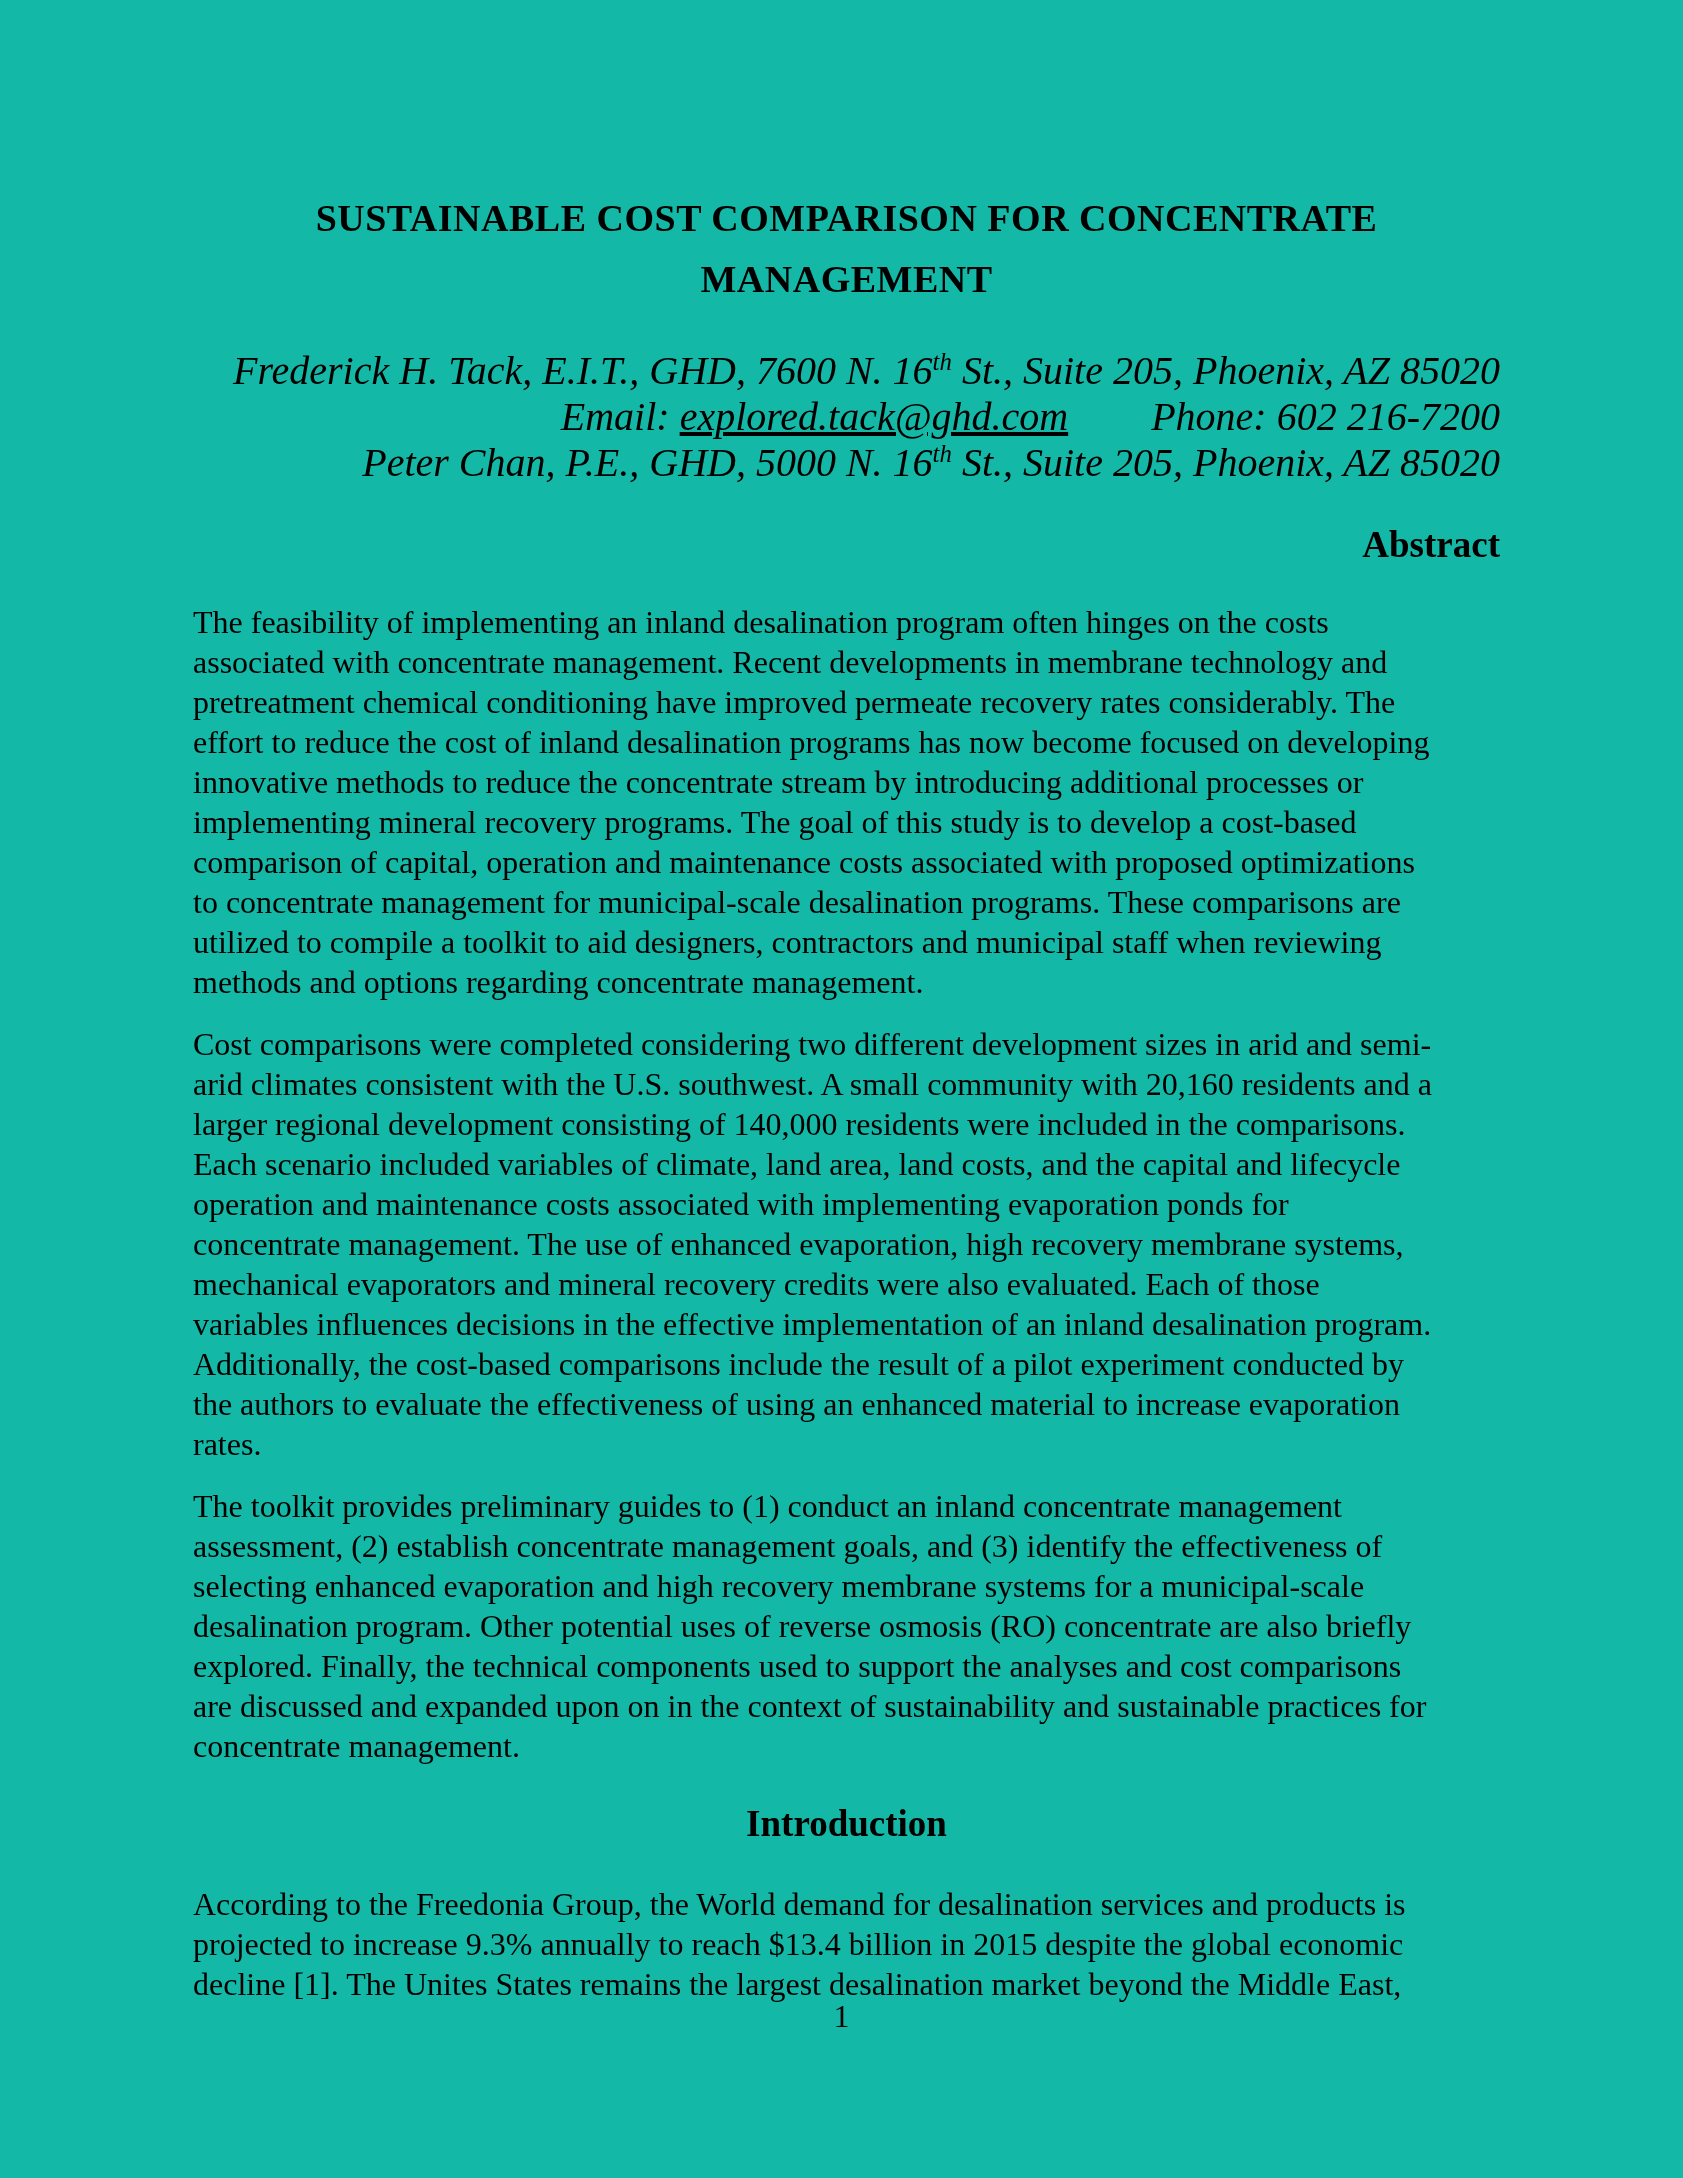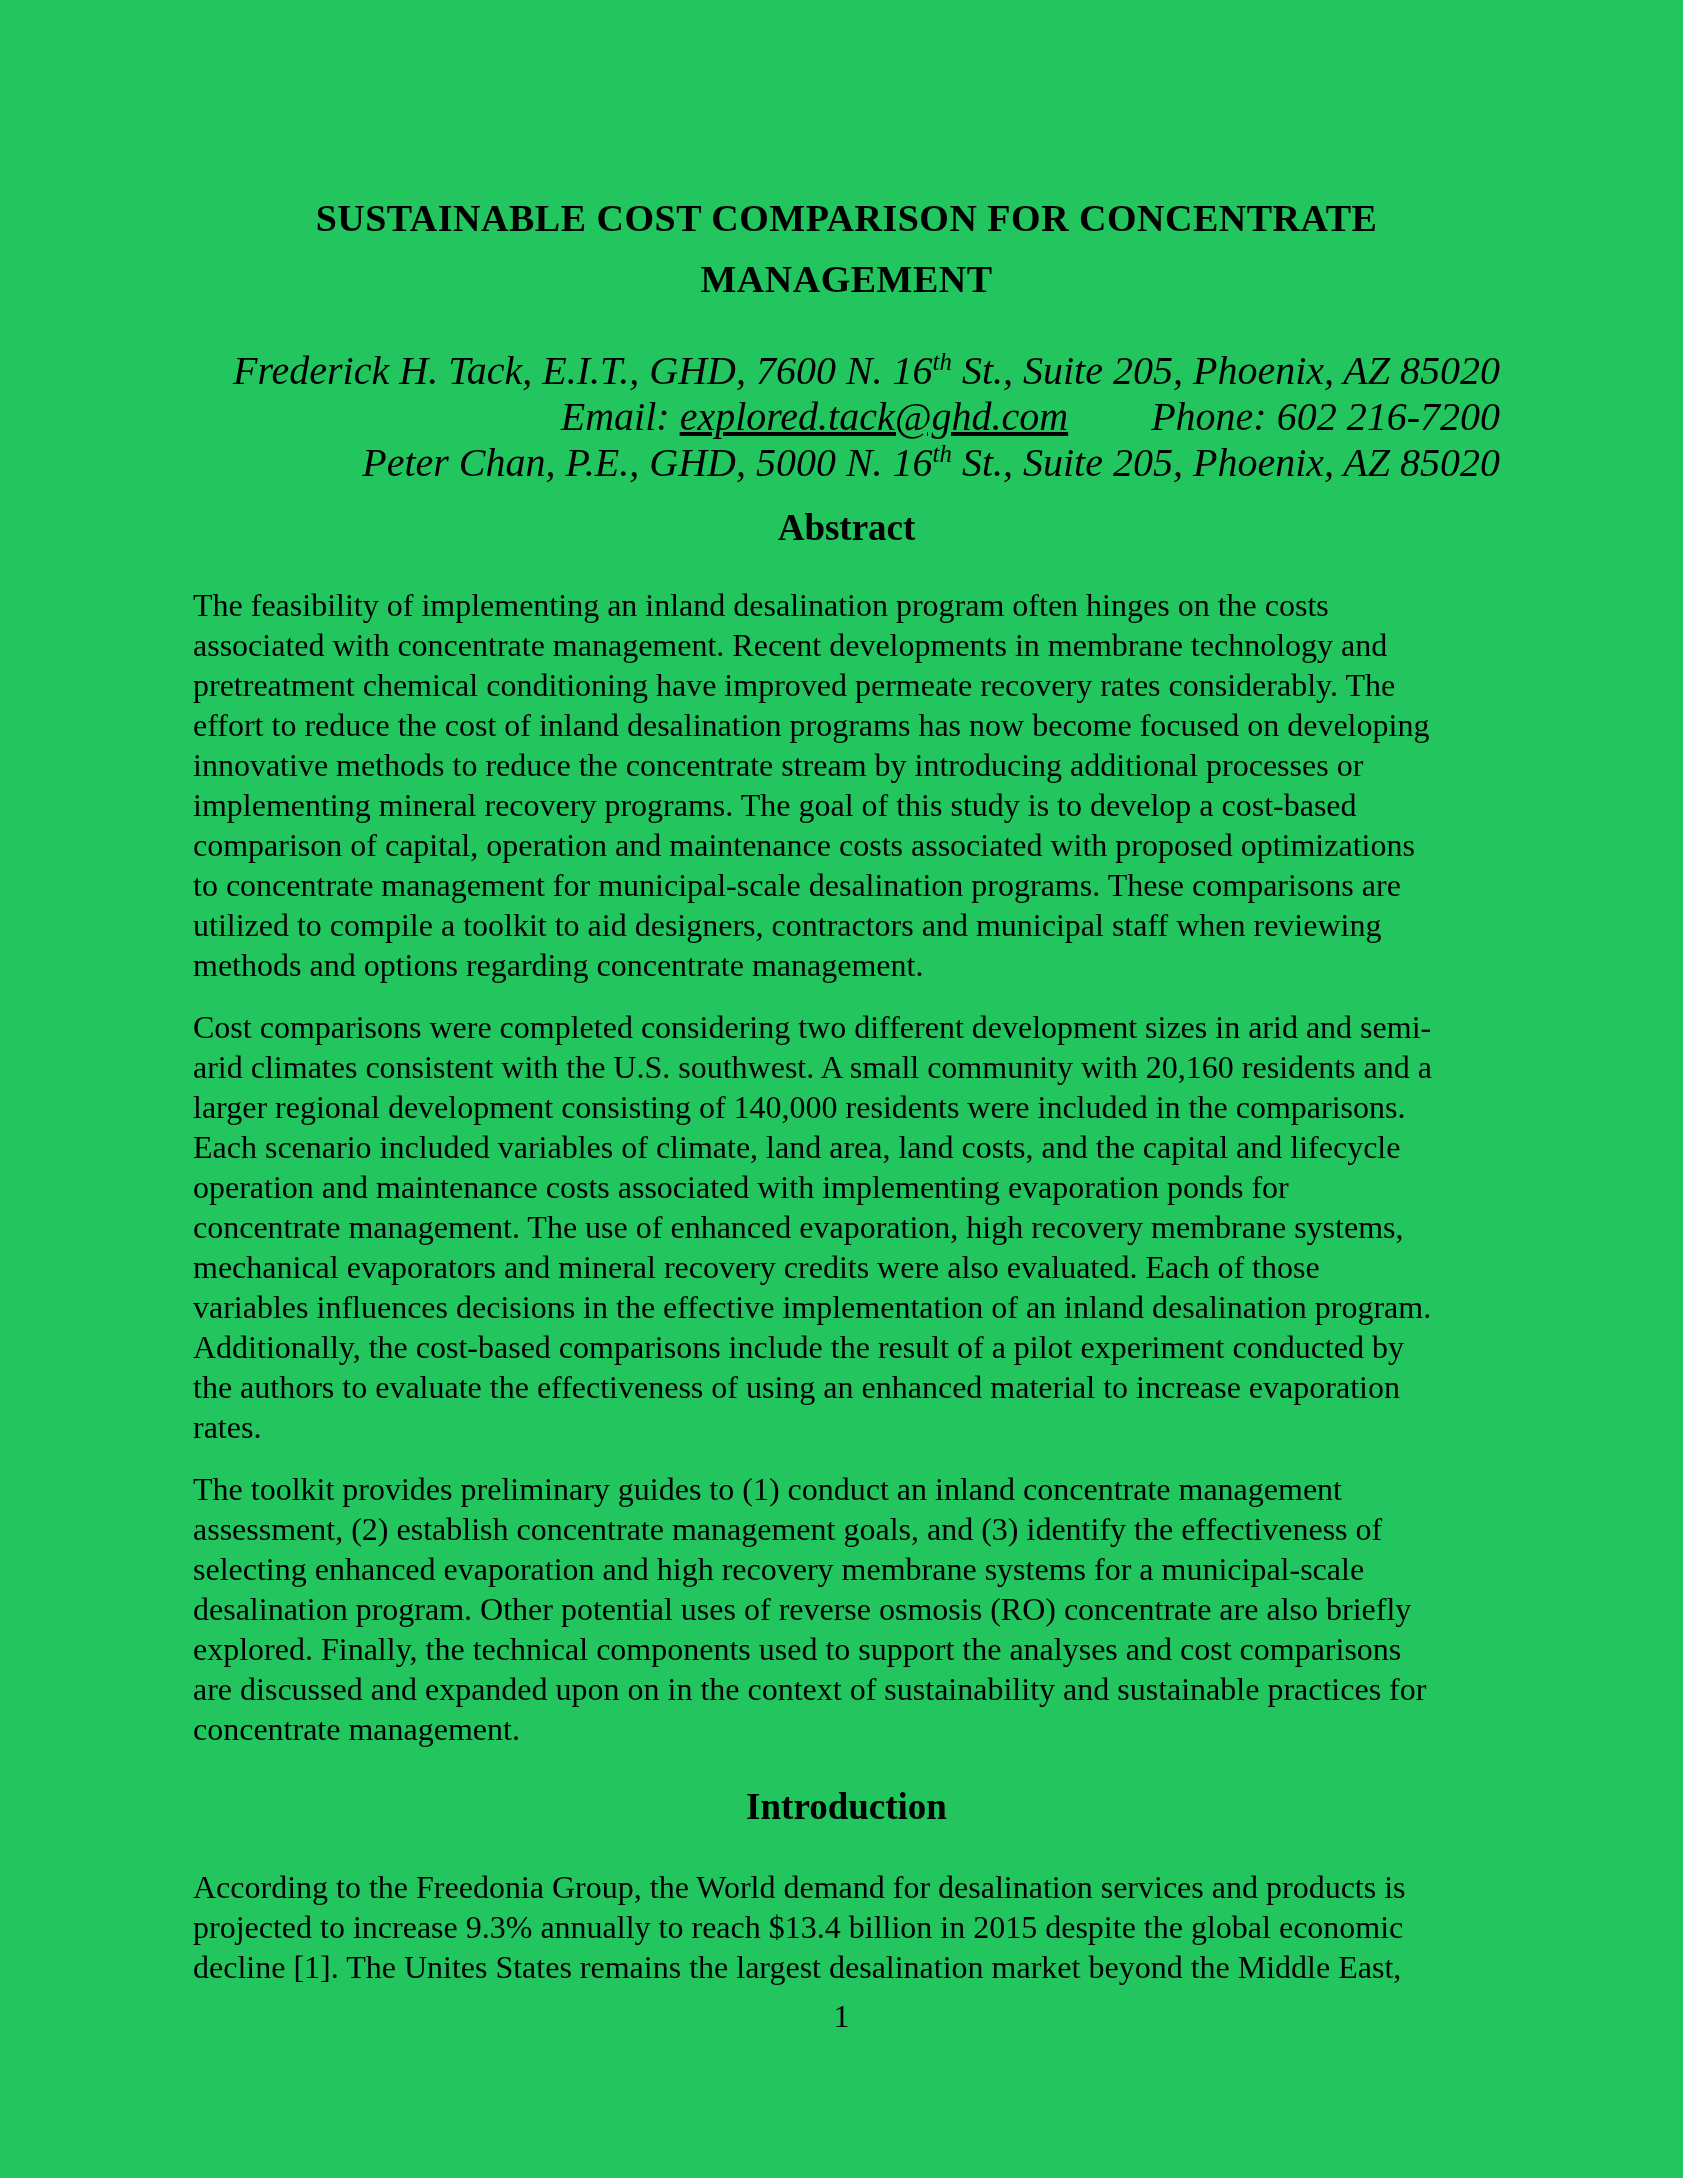--- a/index.html
+++ b/index.html
@@ -1,20 +1,20 @@
 <!DOCTYPE html>
 <html><head>
 <meta charset="utf-8">
 <style>
   html, body { margin: 0; padding: 0; background: #ffffff; }
   .page {
     position: relative;
     width: 1683px;
     height: 2178px;
-    background: #22c55e;
+    background: #14b8a6;
     color: #000000;
     font-family: "Liberation Serif", "DejaVu Serif", serif;
     overflow: hidden;
   }
   .content {
     position: absolute;
     left: 193px;
     top: 0;
     width: 1307px;
   }
@@ -44,21 +44,21 @@
     margin-left: 10px;
   }
   .phone-text { margin-left: 83px; }
   .section-heading {
     text-align: center;
     font-weight: bold;
     font-size: 37px;
     line-height: 44px;
     margin: 0;
   }
-  .heading-abstract { margin-top: 20px; }
+  .heading-abstract { margin-top: 37px; text-align: right; }
   .heading-introduction { margin-top: 36px; }
   .body-para {
     font-size: 32px;
     line-height: 40px;
     margin: 22px 0 0 0;
     text-align: left;
     white-space: pre-line;
   }
   .para-first { margin-top: 35px; }
   .para-intro { margin-top: 38px; }

